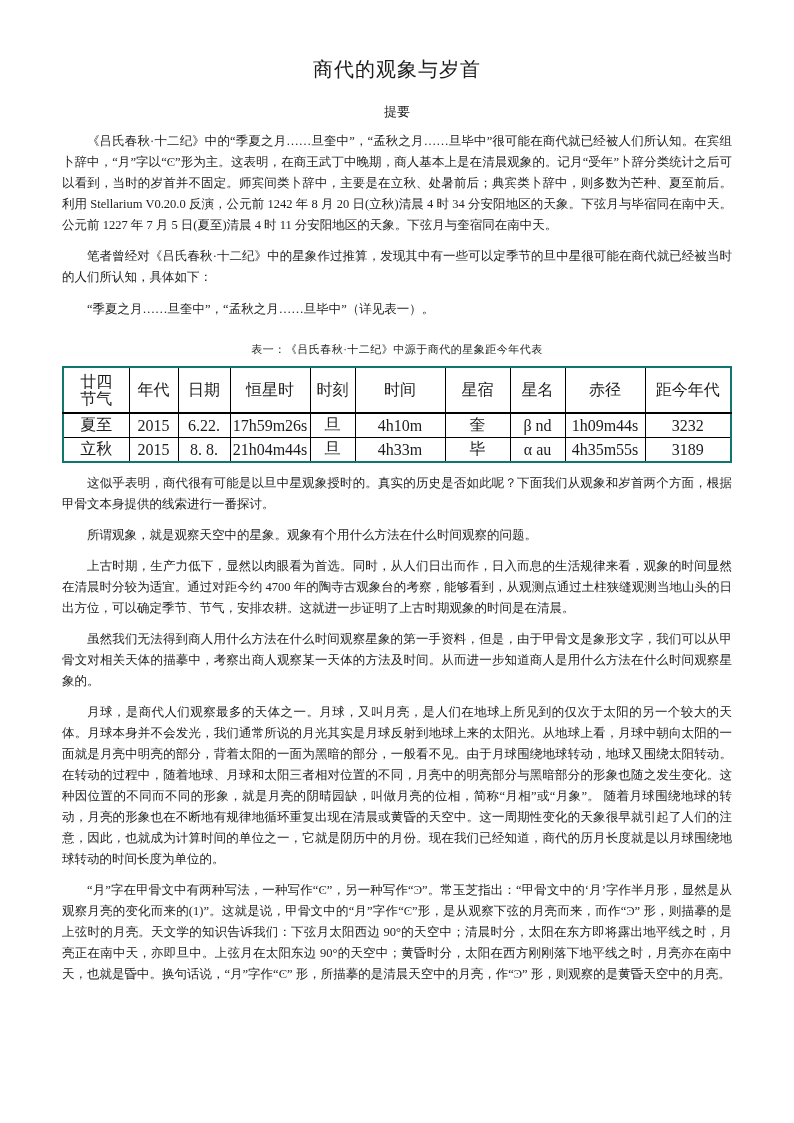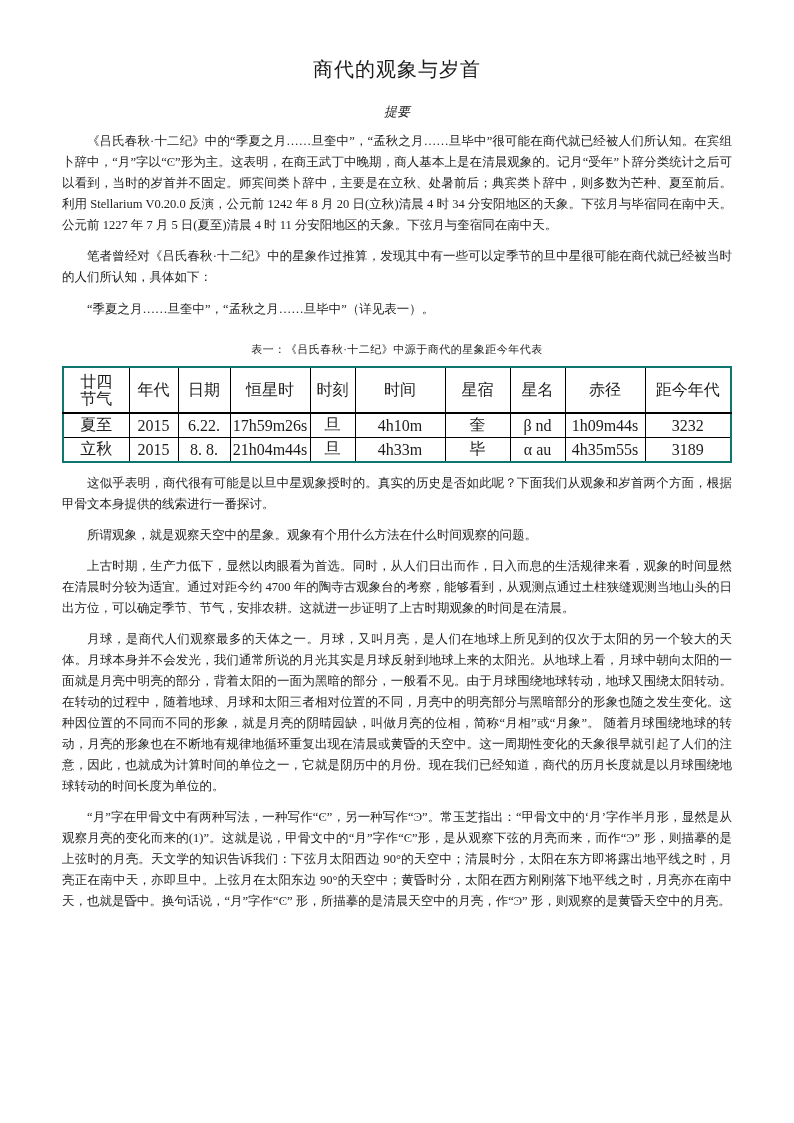--- a/index.html
+++ b/index.html
@@ -19,21 +19,20 @@
     font-size: 20px;
     font-weight: normal;
     text-align: center;
     margin: 8px 0 0 0;
     letter-spacing: 1px;
   }
   .abstract-label {
     text-align: center;
     font-size: 13px;
     margin-top: 20px;
-    font-style: italic;
   }
   p.body-para {
     font-size: 12.5px;
     line-height: 21px;
     text-align: justify;
     text-indent: 2em;
     margin: 10px 0 0 0;
   }
   p.quote-para {
     margin-top: 11px;
@@ -135,16 +134,17 @@
         <td>α au</td>
         <td>4h35m55s</td>
         <td>3189</td>
       </tr>
     </tbody>
   </table>
 
   <p class="body-para">这似乎表明，商代很有可能是以旦中星观象授时的。真实的历史是否如此呢？下面我们从观象和岁首两个方面，根据甲骨文本身提供的线索进行一番探讨。</p>
   <p class="body-para">所谓观象，就是观察天空中的星象。观象有个用什么方法在什么时间观察的问题。</p>
   <p class="body-para">上古时期，生产力低下，显然以肉眼看为首选。同时，从人们日出而作，日入而息的生活规律来看，观象的时间显然在清晨时分较为适宜。通过对距今约 4700 年的陶寺古观象台的考察，能够看到，从观测点通过土柱狭缝观测当地山头的日出方位，可以确定季节、节气，安排农耕。这就进一步证明了上古时期观象的时间是在清晨。</p>
+  <p class="body-para">虽然我们无法得到商人用什么方法在什么时间观察星象的第一手资料，但是，由于甲骨文是象形文字，我们可以从甲骨文对相关天体的描摹中，考察出商人观察某一天体的方法及时间。从而进一步知道商人是用什么方法在什么时间观察星象的。</p>
   <p class="body-para">月球，是商代人们观察最多的天体之一。月球，又叫月亮，是人们在地球上所见到的仅次于太阳的另一个较大的天体。月球本身并不会发光，我们通常所说的月光其实是月球反射到地球上来的太阳光。从地球上看，月球中朝向太阳的一面就是月亮中明亮的部分，背着太阳的一面为黑暗的部分，一般看不见。由于月球围绕地球转动，地球又围绕太阳转动。在转动的过程中，随着地球、月球和太阳三者相对位置的不同，月亮中的明亮部分与黑暗部分的形象也随之发生变化。这种因位置的不同而不同的形象，就是月亮的阴晴园缺，叫做月亮的位相，简称“月相”或“月象”。 随着月球围绕地球的转动，月亮的形象也在不断地有规律地循环重复出现在清晨或黄昏的天空中。这一周期性变化的天象很早就引起了人们的注意，因此，也就成为计算时间的单位之一，它就是阴历中的月份。现在我们已经知道，商代的历月长度就是以月球围绕地球转动的时间长度为单位的。</p>
   <p class="body-para">“月”字在甲骨文中有两种写法，一种写作“Ͼ”，另一种写作“Ͽ”。常玉芝指出：“甲骨文中的‘月’字作半月形，显然是从观察月亮的变化而来的(1)”。这就是说，甲骨文中的“月”字作“Ͼ”形，是从观察下弦的月亮而来，而作“Ͽ” 形，则描摹的是上弦时的月亮。天文学的知识告诉我们：下弦月太阳西边 90°的天空中；清晨时分，太阳在东方即将露出地平线之时，月亮正在南中天，亦即旦中。上弦月在太阳东边 90°的天空中；黄昏时分，太阳在西方刚刚落下地平线之时，月亮亦在南中天，也就是昏中。换句话说，“月”字作“Ͼ” 形，所描摹的是清晨天空中的月亮，作“Ͽ” 形，则观察的是黄昏天空中的月亮。</p>
 
 </div>
 
 </body></html>

